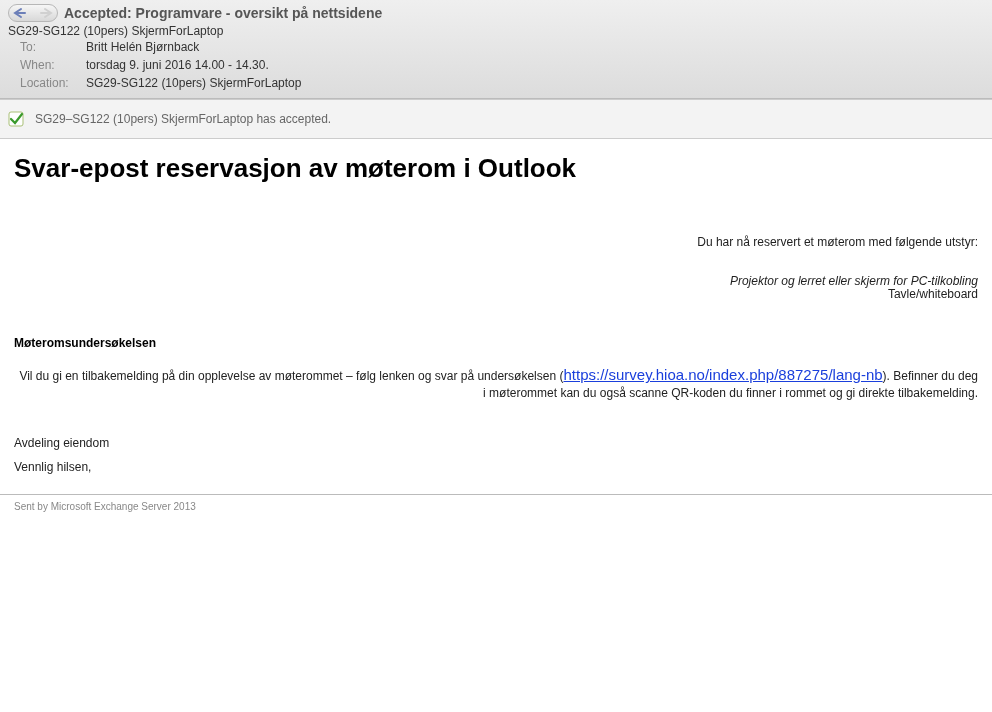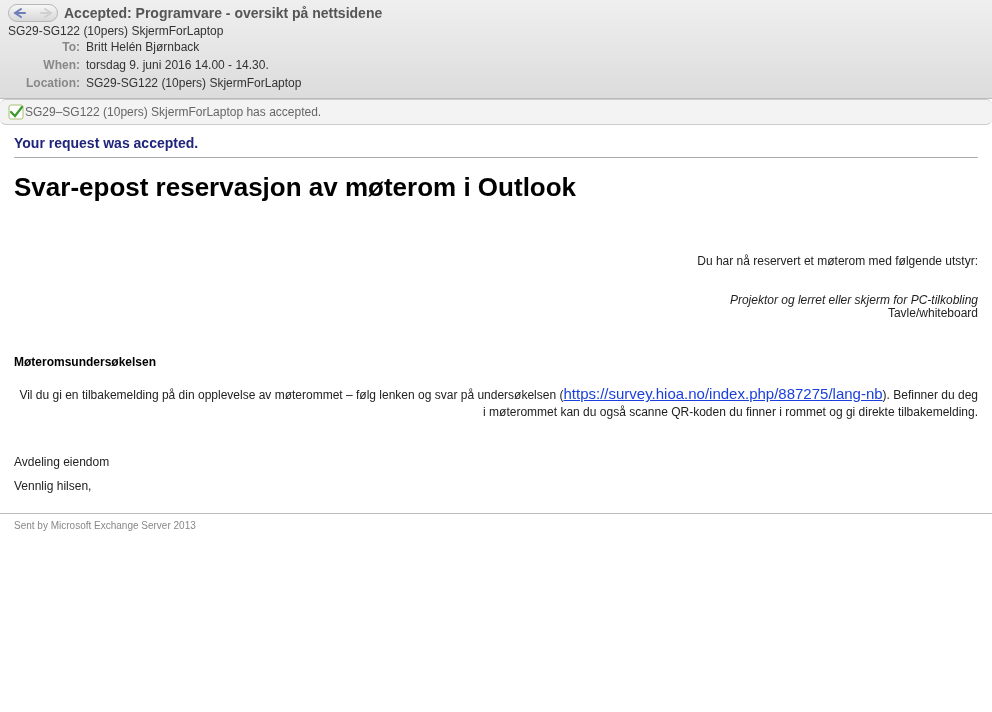--- a/index.html
+++ b/index.html
@@ -39,37 +39,35 @@
     }
     .meta-line {
       display: flex;
       gap: 6px;
       padding-left: 12px;
       line-height: 18px;
       font-size: 12px;
     }
     .meta-label {
       width: 60px;
-      text-align: right;
       color: #888;
-      font-weight: bold;
+      font-weight: normal;
     }
     .meta-value { color: #333; }
     .from-line { font-size: 12px; color: #333; padding-left: 0; margin-top:2px;}
     .accepted-bar {
       background: #f3f3f3;
       border-top: 1px solid #ccc;
       border-bottom: 1px solid #ccc;
-      padding: 4px 8px;
+      padding: 11px 8px;
       display: flex;
       align-items: center;
-      gap: 1px;
+      gap: 11px;
       font-size: 12px;
       color: #666;
-      border-radius: 6px;
     }
     .check-icon {
       width: 16px; height: 16px;
     }
     .body-area {
       padding: 10px 14px 10px 14px;
     }
     .accepted-msg {
       font-weight: bold;
       color: #20247a;
@@ -140,21 +138,20 @@
 
 <div class="accepted-bar">
   <svg class="check-icon" viewBox="0 0 16 16">
     <rect x="1" y="1" width="14" height="14" rx="2" fill="#fefefe" stroke="#a9c077"></rect>
     <path d="M3 8 L7 12 L14 3" stroke="#3a9a2b" stroke-width="2.2" fill="none" stroke-linecap="round"></path>
   </svg>
   <span>SG29–SG122 (10pers) SkjermForLaptop has accepted.</span>
 </div>
 
 <div class="body-area">
-  <div class="accepted-msg">Your request was accepted.</div>
 
   <h1 class="body-title">Svar-epost reservasjon av møterom i Outlook</h1>
 
   <div class="block">
     <div class="para">Du har nå reservert et møterom med følgende utstyr:</div>
     <div class="para equip">Projektor og lerret  eller skjerm for PC-tilkobling</div>
     <div class="para" style="margin-top:-6px">Tavle/whiteboard</div>
   </div>
 
   <div class="block">

